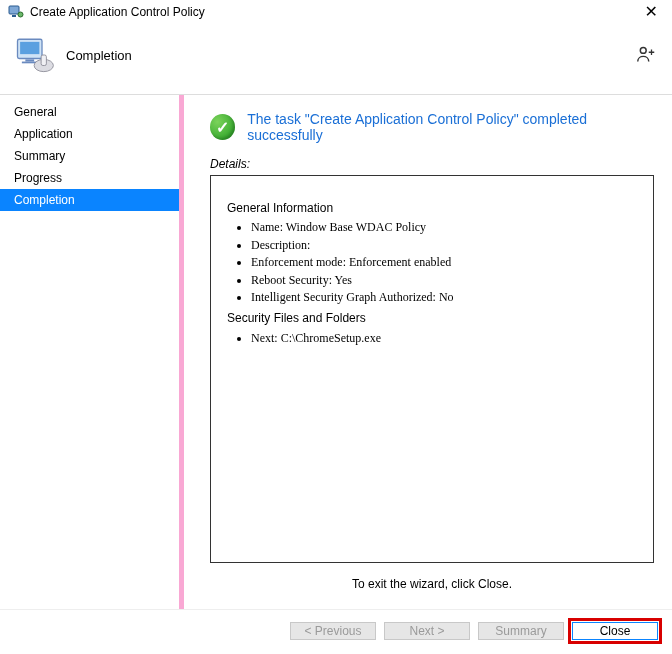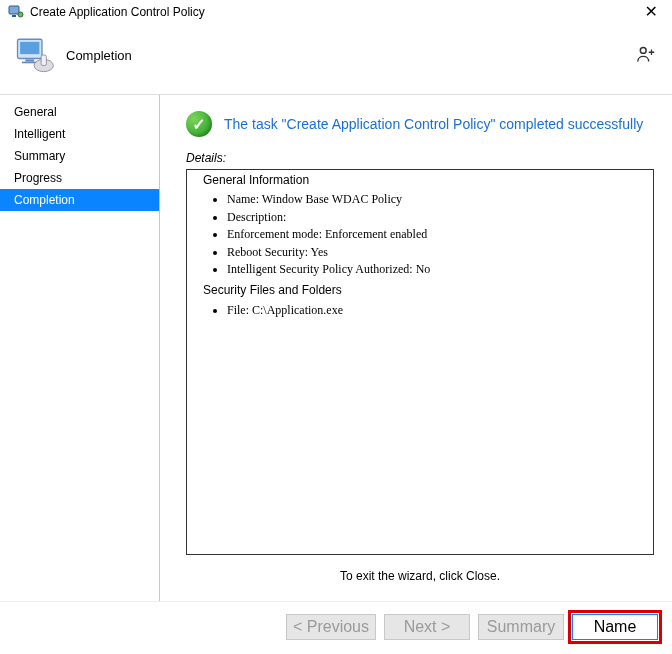--- a/index.html
+++ b/index.html
@@ -11,38 +11,38 @@
   .titlebar .title { font-size: 12px; }
   .close-x { margin-left: auto; font-size: 16px; line-height: 16px; cursor: pointer; padding: 0 6px; }
 
   .header { display: flex; align-items: center; padding: 10px 14px 18px 14px; }
   .header .h-icon { width: 42px; height: 42px; margin-right: 10px; display:flex; align-items:center; justify-content:center; }
   .header .h-title { font-size: 13px; }
   .header .user-icon { margin-left: auto; width: 24px; height: 24px; display:flex; align-items:center; justify-content:center; color:#333; }
   .hr { border: none; border-top: 1px solid #ddd; margin: 0; }
 
   .body { flex: 1; display: flex; min-height: 0; }
-  .sidebar { width: 160px; padding-top: 6px; border-right: 1px solid #f9a8d4; }
+  .sidebar { width: 184px; padding-top: 6px; border-right: 5px solid #f9a8d4; }
   .side-item { padding: 4px 14px; font-size: 12px; cursor: pointer; }
   .side-item.active { background: #0a84ff; color: #fff; }
 
   .main { flex: 1; padding: 10px 18px 0 26px; display: flex; flex-direction: column; min-height: 0; }
   .status-row { display: flex; align-items: center; margin: 6px 0 14px 0; }
   .status-row .check { width: 26px; height: 26px; border-radius: 50%; background: radial-gradient(circle at 30% 30%, #7cd35b, #1e9a1e); display: flex; align-items: center; justify-content: center; color: #fff; font-weight: bold; margin-right: 12px; font-size: 16px; box-shadow: inset -2px -2px 3px rgba(0,0,0,.2); }
   .status-row .msg { color: #1a6fd6; font-size: 14px; }
 
   .details-label { font-size: 12px; margin-bottom: 4px; font-style: italic; }
-  .details-box { border: 1px solid #333; flex: 1; min-height: 320px; padding: 2px 16px; font-size: 12px; line-height: 1.45; overflow: auto; }
+  .details-box { border: 1px solid #333; flex: 1; min-height: 320px; padding: 24px 16px; font-size: 12px; line-height: 1.45; overflow: auto; }
   .details-box ul { margin: 2px 0 4px 24px; padding: 0; }
   .details-box li { margin: 0; font-family: Liberation Serif, serif; }
 
   .hint { margin: 14px 0 18px 0; font-size: 12px; text-align: center; }
 
   .footer { padding: 12px 14px 14px 14px; display: flex; justify-content: flex-end; gap: 8px; border-top: 1px solid #eee; }
-  .btn { min-width: 86px; height: 26px; background: #e6e6e6; border: 1px solid #c8c8c8; font-size: 16px; cursor: pointer; }
+  .btn { min-width: 86px; height: 18px; background: #e6e6e6; border: 1px solid #c8c8c8; font-size: 12px; cursor: pointer; }
   .btn:disabled { color: #9a9a9a; cursor: default; }
   .btn.primary { border: 1px solid #0a84ff; background: #fff; }
   .highlight-close { outline: 3px solid #d80000; outline-offset: 1px; }
 </style>
 </head>
 <body>
 
 <div class="window">
 
   <div class="titlebar">
@@ -76,21 +76,21 @@
         <path d="M15 9h6M18 6v6" stroke-width="1.4"></path>
       </svg>
     </span>
   </div>
   <hr class="hr">
 
   <div class="body">
 
     <div class="sidebar">
       <div class="side-item">General</div>
-      <div class="side-item">Intelligent</div>
+      <div class="side-item">Application</div>
       <div class="side-item">Summary</div>
       <div class="side-item">Progress</div>
       <div class="side-item active">Completion</div>
     </div>
 
     <div class="main">
 
       <div class="status-row">
         <span class="check">✓</span>
         <span class="msg">The task "Create Application Control Policy" completed successfully</span>
@@ -98,34 +98,34 @@
 
       <div class="details-label">Details:</div>
 
       <div class="details-box">
         <div>General Information</div>
         <ul>
           <li>Name: Window Base WDAC Policy</li>
           <li>Description:</li>
           <li>Enforcement mode: Enforcement enabled</li>
           <li>Reboot Security: Yes</li>
-          <li>Intelligent Security Policy Authorized: No</li>
+          <li>Intelligent Security Graph Authorized: No</li>
         </ul>
         <div>Security Files and Folders</div>
         <ul>
-          <li>File: C:\Application.exe</li>
+          <li>Next: C:\ChromeSetup.exe</li>
         </ul>
       </div>
 
       <div class="hint">To exit the wizard, click Close.</div>
     </div>
   </div>
 
   <div class="footer">
     <button class="btn" disabled="">&lt; Previous</button>
     <button class="btn" disabled="">Next &gt;</button>
     <button class="btn" disabled="">Summary</button>
     <span class="highlight-close">
-      <button class="btn primary">Name</button>
+      <button class="btn primary">Close</button>
     </span>
   </div>
 
 </div>
 
 </body></html>

